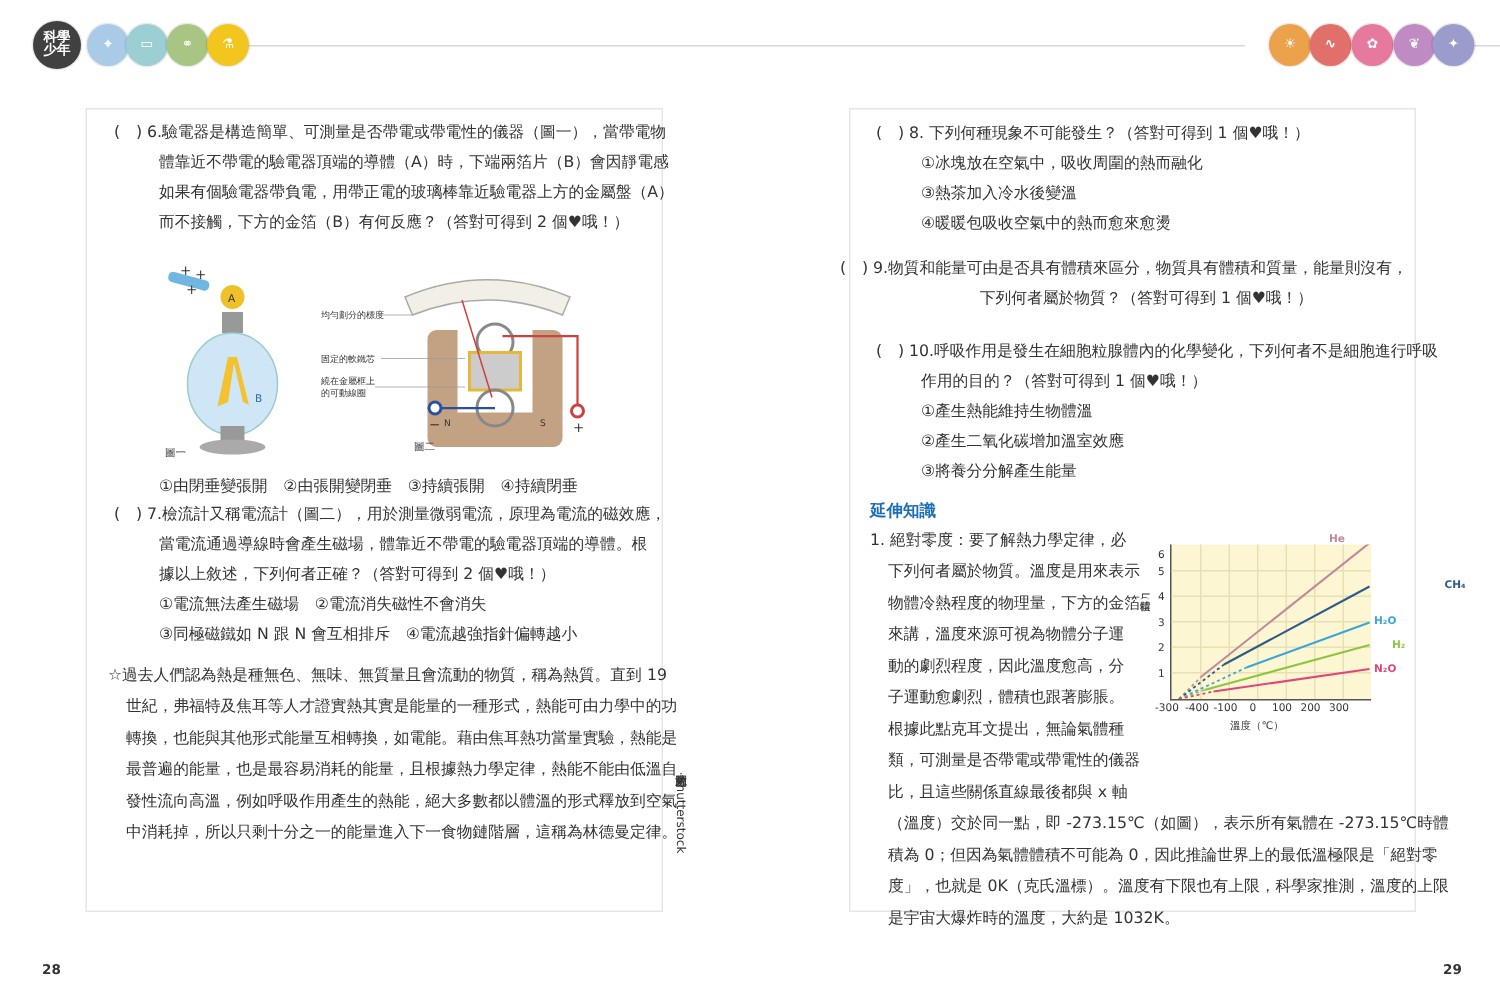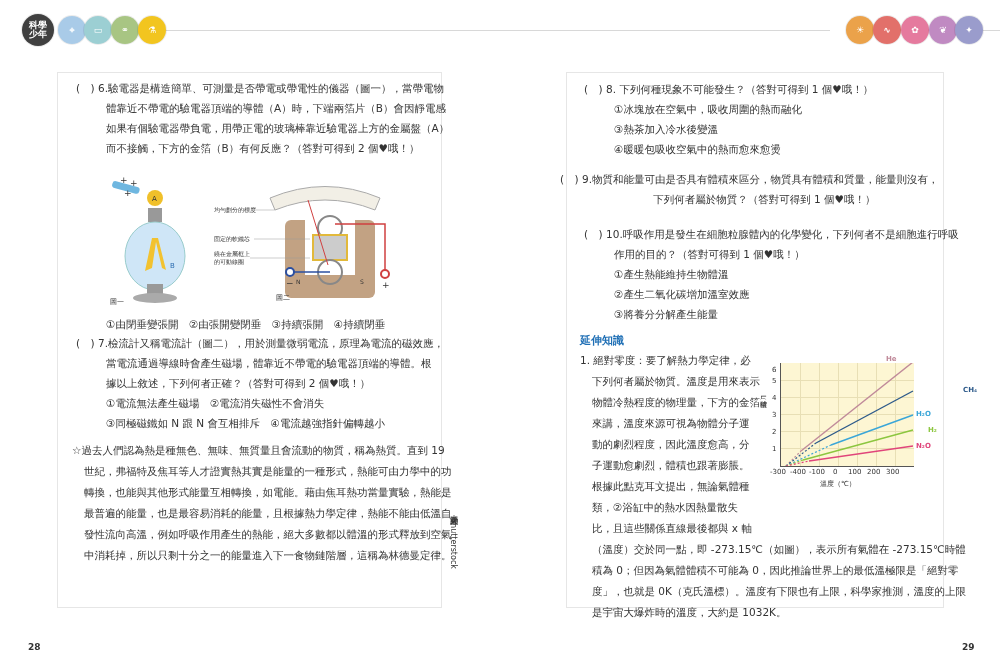--- a/index.html
+++ b/index.html
@@ -135,21 +135,21 @@
 <div class="section-title" style="position:absolute;left:580px;top:333px;">延伸知識</div>
 
 <div class="q" style="left:580px;top:350px;line-height:21px;">
   <div>1. 絕對零度：要了解熱力學定律，必</div>
   <div style="padding-left:12px;">下列何者屬於物質。溫度是用來表示</div>
   <div style="padding-left:12px;">物體冷熱程度的物理量，下方的金箔</div>
   <div style="padding-left:12px;">來講，溫度來源可視為物體分子運</div>
   <div style="padding-left:12px;">動的劇烈程度，因此溫度愈高，分</div>
   <div style="padding-left:12px;">子運動愈劇烈，體積也跟著膨脹。</div>
   <div style="padding-left:12px;">根據此點克耳文提出，無論氣體種</div>
-  <div style="padding-left:12px;">類，②浴缸中的熱水因熱量散失</div>
+  <div style="padding-left:12px;">類，可測量是否帶電或帶電性的儀器</div>
   <div style="padding-left:12px;">比，且這些關係直線最後都與 x 軸</div>
   <div style="padding-left:12px;">（溫度）交於同一點，即 -273.15℃（如圖），表示所有氣體在 -273.15℃時體</div>
   <div style="padding-left:12px;">積為 0；但因為氣體體積不可能為 0，因此推論世界上的最低溫極限是「絕對零</div>
   <div style="padding-left:12px;">度」，也就是 0K（克氏溫標）。溫度有下限也有上限，科學家推測，溫度的上限</div>
   <div style="padding-left:12px;">是宇宙大爆炸時的溫度，大約是 1032K。</div>
 </div>
 
 <div>
   <div class="chart-box">
     <div class="gridv" style="left:19px;top:0;width:1px;height:103px;"></div>

